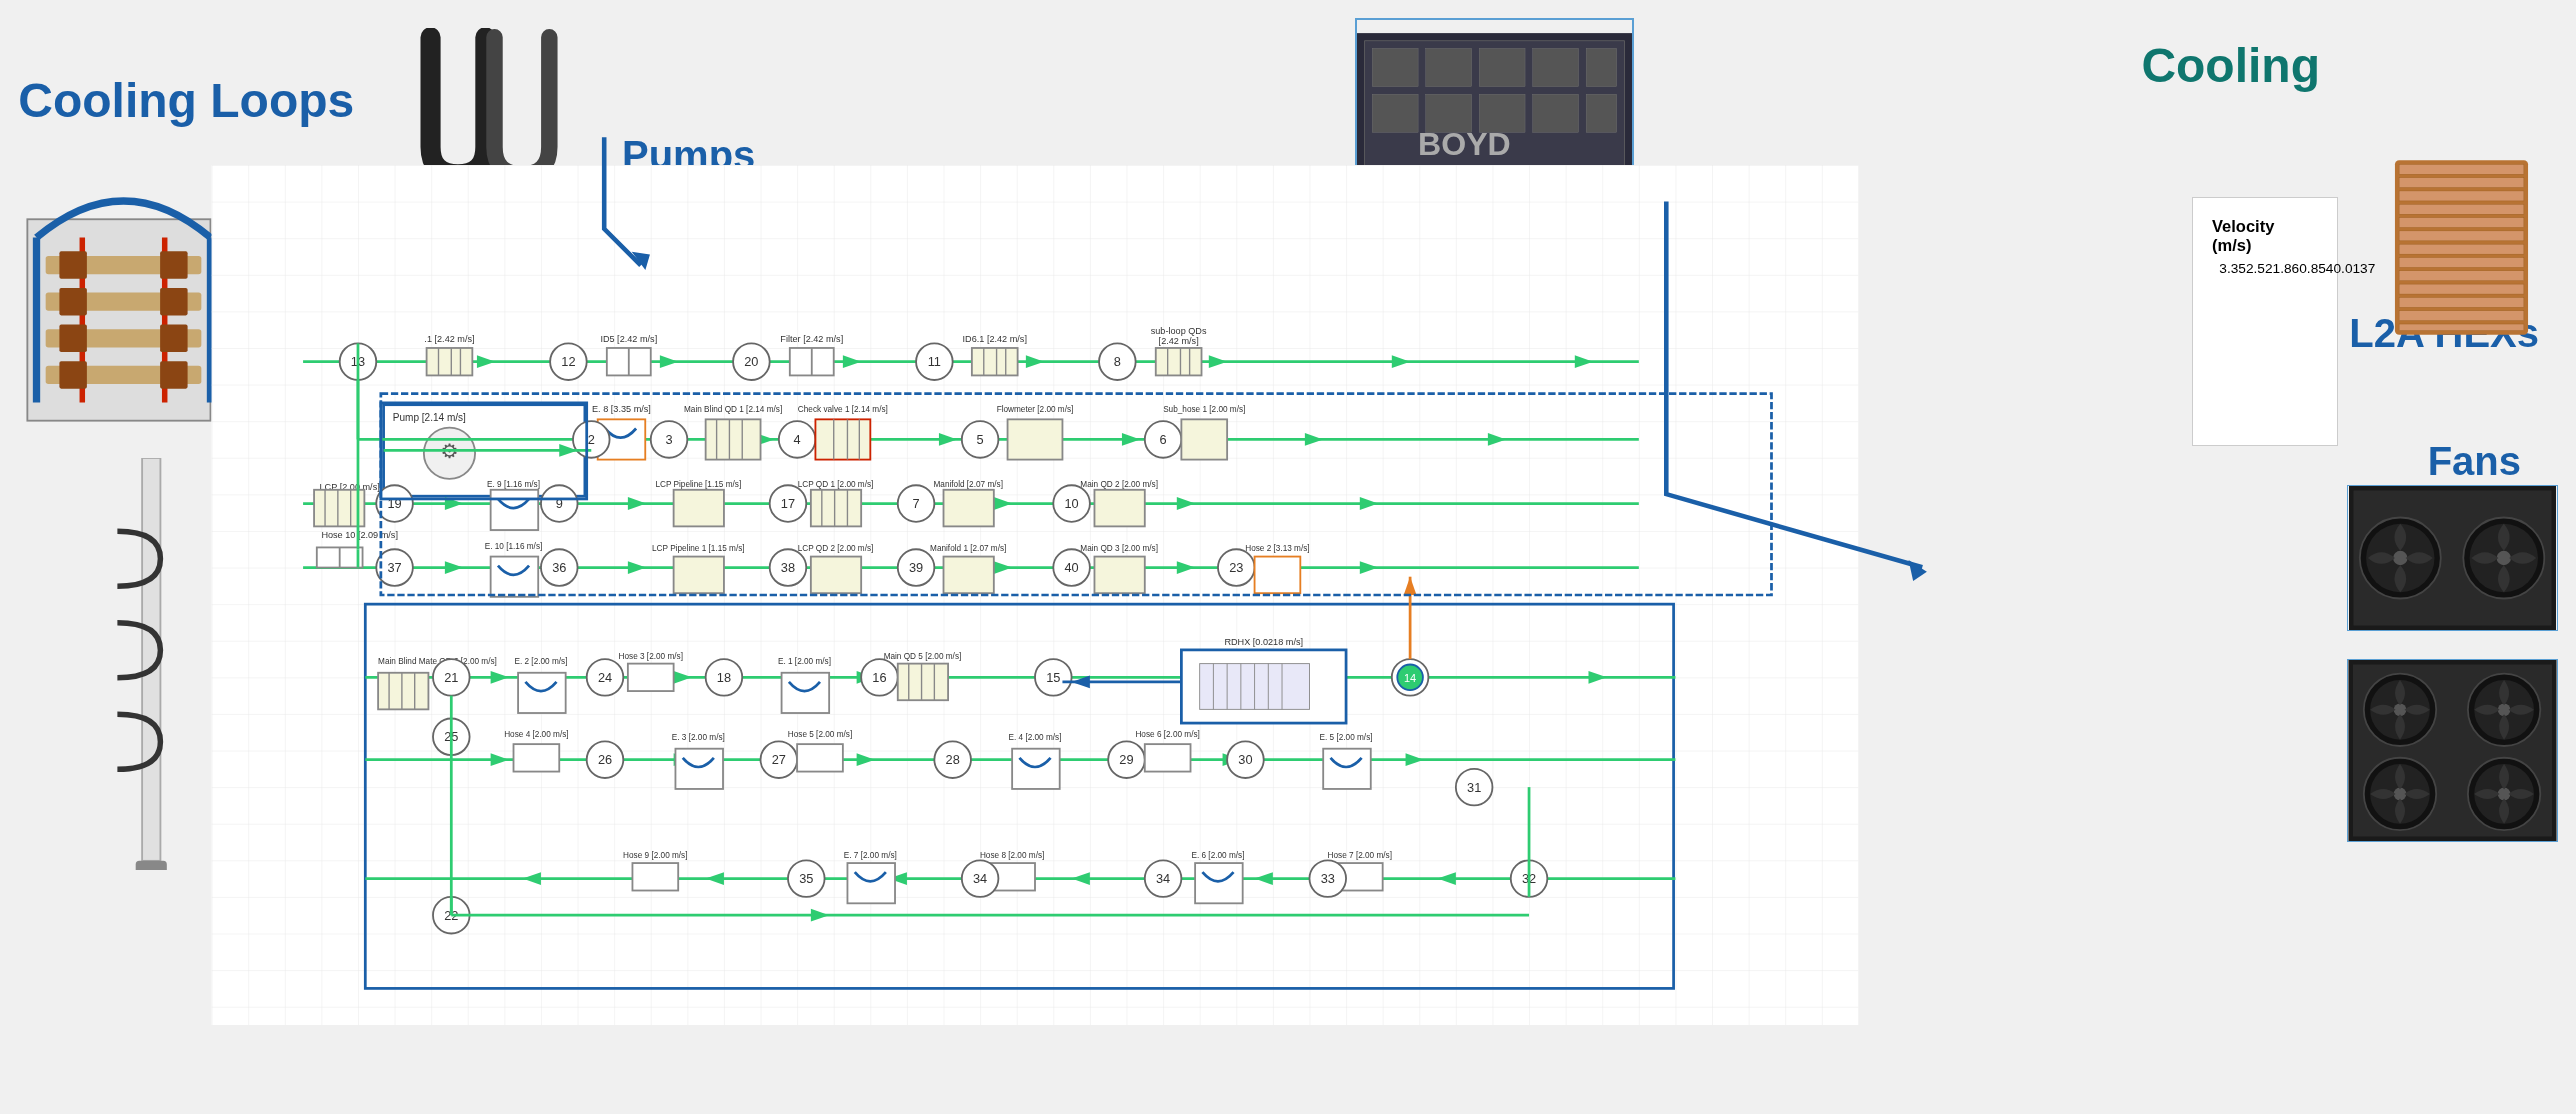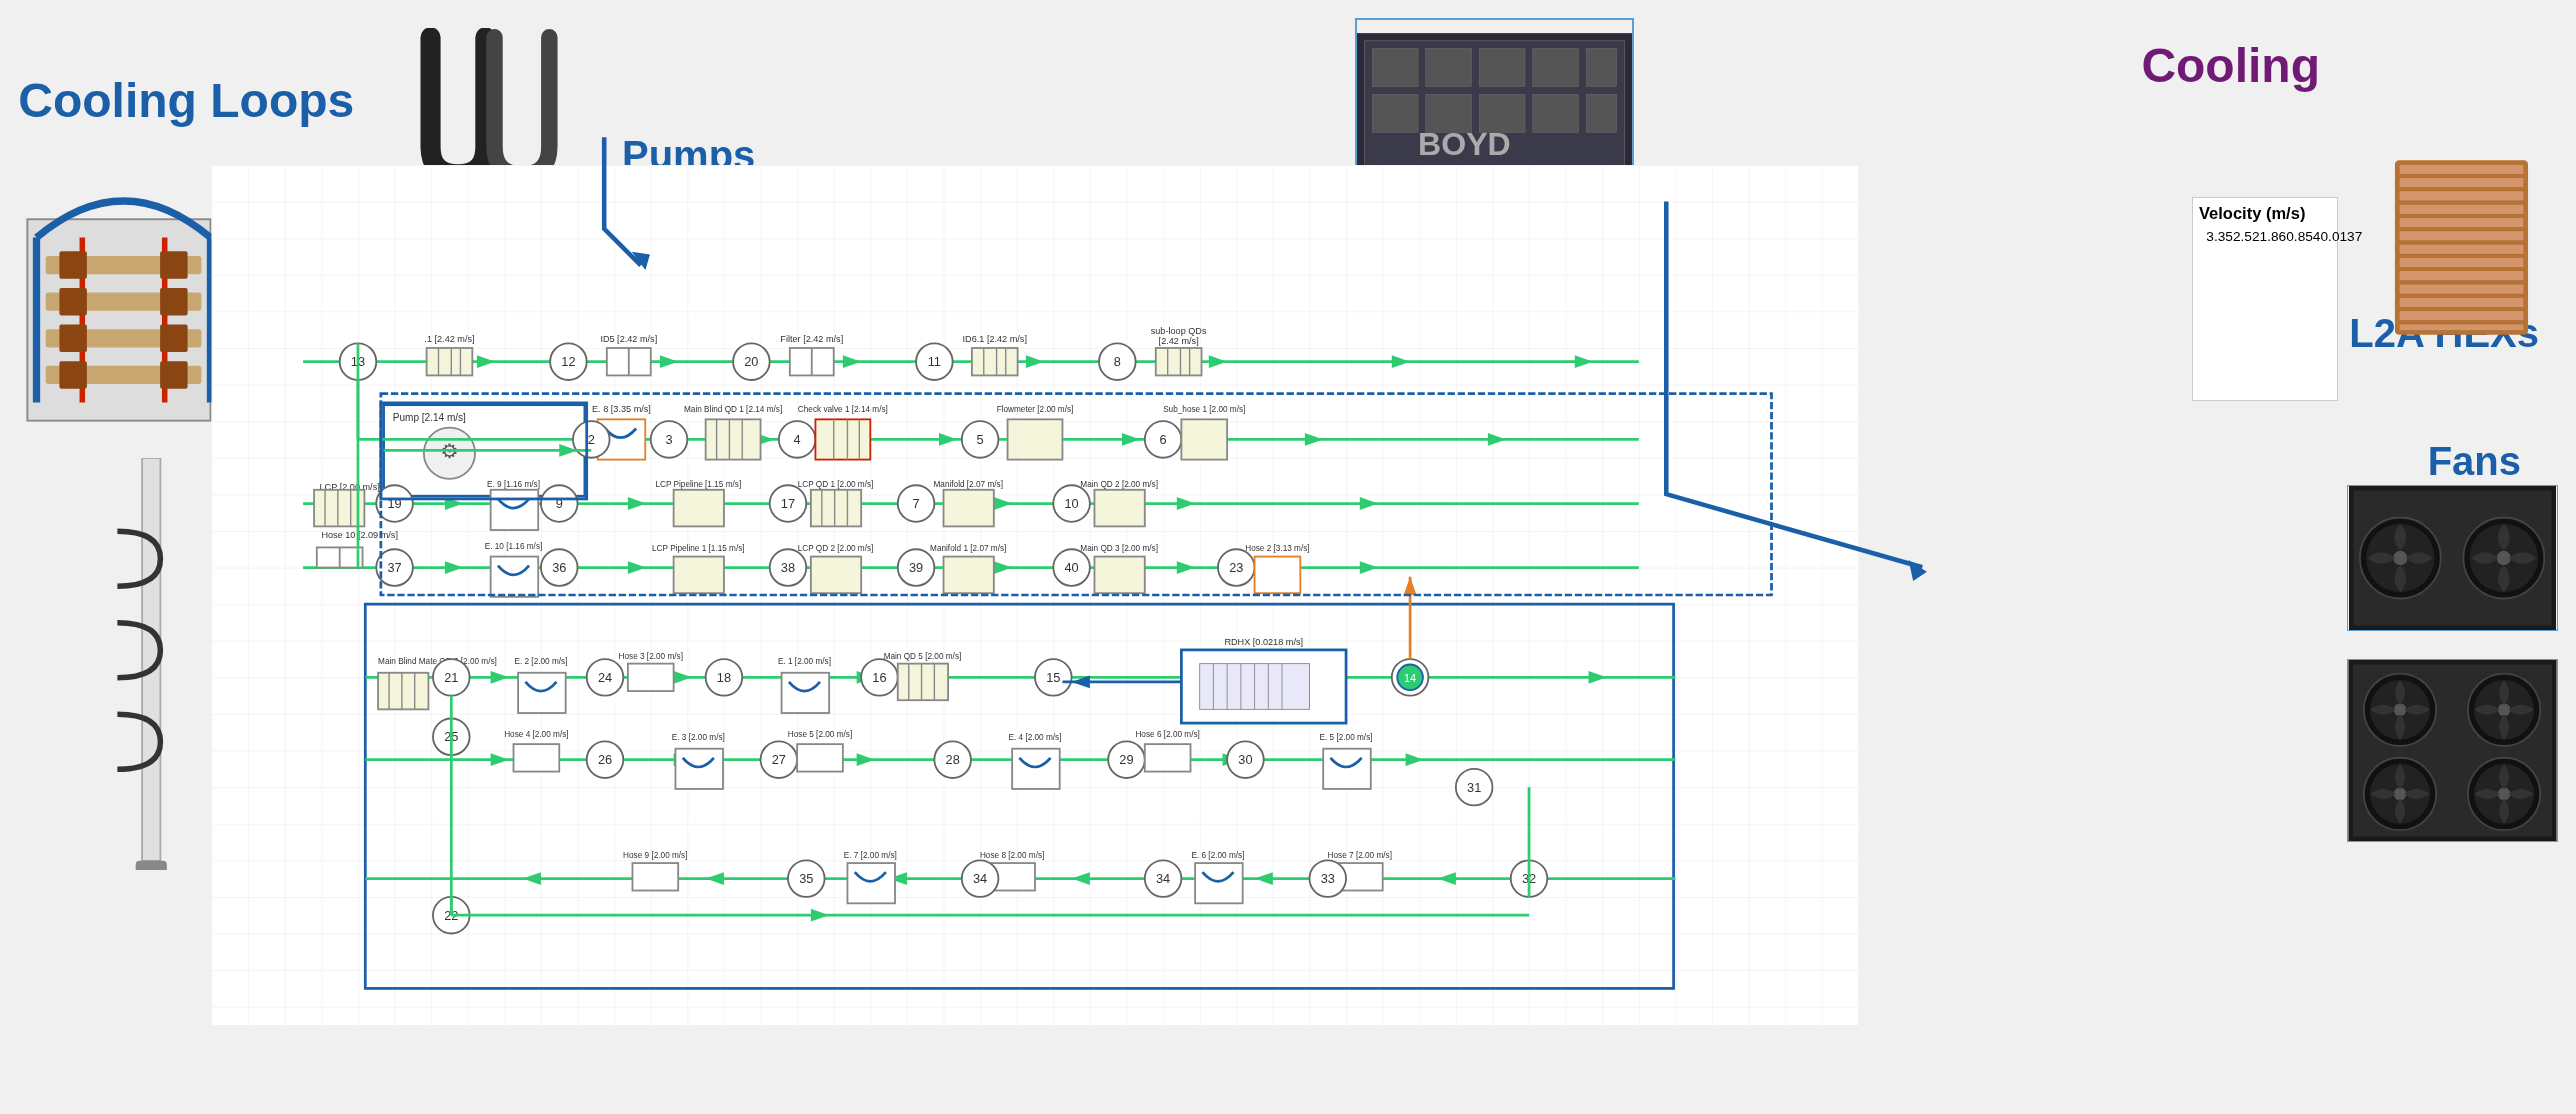--- a/index.html
+++ b/index.html
@@ -21,21 +21,21 @@
       font-weight: bold;
       color: #1a5fa8;
     }
 
     .label-cooling-distribution {
       position: absolute;
       right: 256px;
       top: 37px;
       font-size: 48px;
       font-weight: bold;
-      color: #701a75;
+      color: #0f766e;
       text-align: right;
       line-height: 1.2;
     }
 
     .label-pumps {
       position: absolute;
       left: 622px;
       top: 133px;
       font-size: 40px;
       font-weight: bold;
@@ -292,21 +292,21 @@
       <circle cx="172" cy="148" r="33" fill="#222"></circle>
       <circle cx="172" cy="148" r="7" fill="#555"></circle>
       <path d="M172,115 Q183,130 172,143 Q161,130 172,115" fill="#333"></path>
       <path d="M205,148 Q190,159 177,148 Q190,137 205,148" fill="#333"></path>
       <path d="M172,181 Q161,166 172,153 Q183,166 172,181" fill="#333"></path>
       <path d="M139,148 Q154,137 167,148 Q154,159 139,148" fill="#333"></path>
     </g>
   </svg>
 </div>
 
-<div class="velocity-legend" style="position:absolute; right:238px; top:197px; background:white; border:0.9px solid #ccc; padding:6px; z-index:30;">
+<div class="velocity-legend" style="position:absolute; right:238px; top:197px; background:white; border:0.9px solid #ccc; padding:19px; z-index:30;">
   <div class="title" style="font-weight:bold; font-size:16.5px; margin-bottom:5.5px;">Velocity (m/s)</div>
   <div style="display:flex; align-items:stretch;">
     <div style="width:26px; height:165px; background: linear-gradient(to bottom, #8b0000, #cc2200, #ff6600, #ffaa00, #ffff00, #aaff00, #00cc44, #0066cc, #000080); margin-right:7.3px;"></div>
     <div style="font-size:13.7px; display:flex; flex-direction:row; justify-content:space-between;">
       <span>3.35</span>
       <span>2.52</span>
       <span>1.86</span>
       <span>0.854</span>
       <span>0.0137</span>
     </div>

